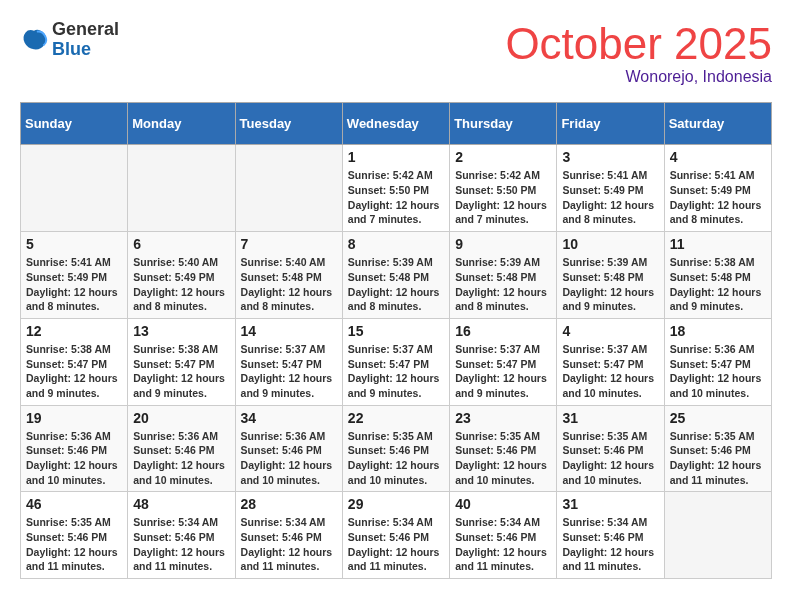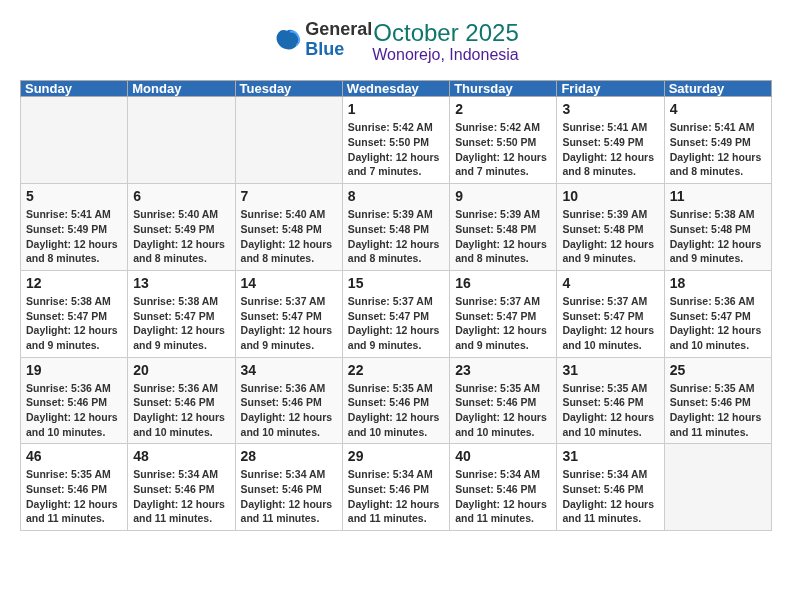--- a/index.html
+++ b/index.html
@@ -5,21 +5,21 @@
     * { box-sizing: border-box; margin: 0; padding: 0; }
     body {
       font-family: Arial, sans-serif;
       background: #fff;
       width: 792px;
       min-height: 612px;
       padding: 20px;
     }
     .header {
       display: flex;
-      justify-content: center;
+      justify-content: space-between;
       align-items: flex-start;
       margin-bottom: 16px;
     }
     .logo {
       display: flex;
       align-items: center;
       gap: 4px;
     }
     .logo-text {
       font-size: 18px;
@@ -29,38 +29,38 @@
     .logo-general { color: #333; }
     .logo-blue { color: #1a6ab1; }
     .logo-icon {
       width: 28px;
       height: 28px;
     }
     .title-block {
       text-align: right;
     }
     .month-title {
-      font-size: 24px;
+      font-size: 44px;
       font-weight: normal;
-      color: #0f766e;
+      color: #ef4444;
       line-height: 1.1;
     }
     .subtitle {
       font-size: 16px;
       color: #4c1d95;
     }
     .calendar {
       width: 100%;
       border-collapse: collapse;
       font-size: 11px;
     }
     .calendar th {
       background-color: #2d6db5;
       color: #fff;
-      padding: 0 4px;
+      padding: 13px 4px;
       text-align: left;
       font-size: 13px;
       font-weight: bold;
       border: 1px solid #aaa;
     }
     .calendar td {
       border: 1px solid #ccc;
       vertical-align: top;
       padding: 4px 5px;
       width: calc(100% / 7);

